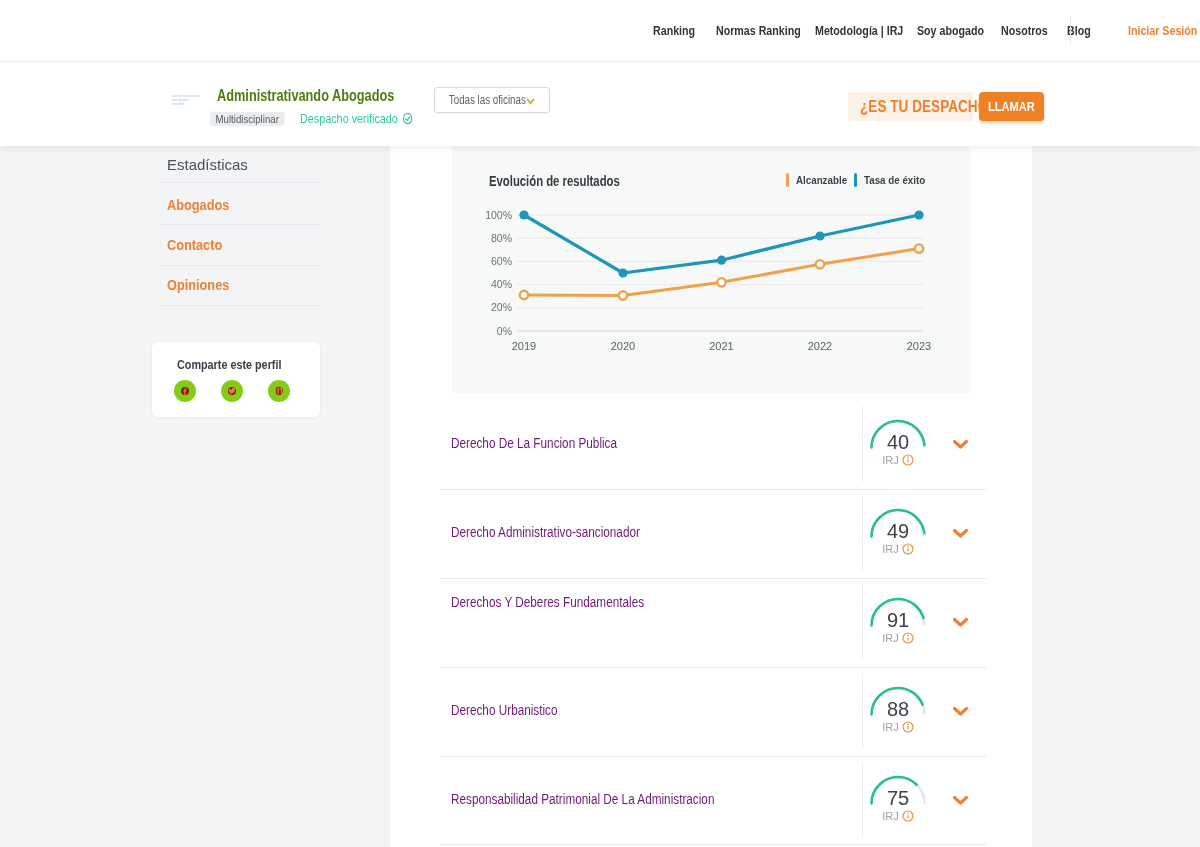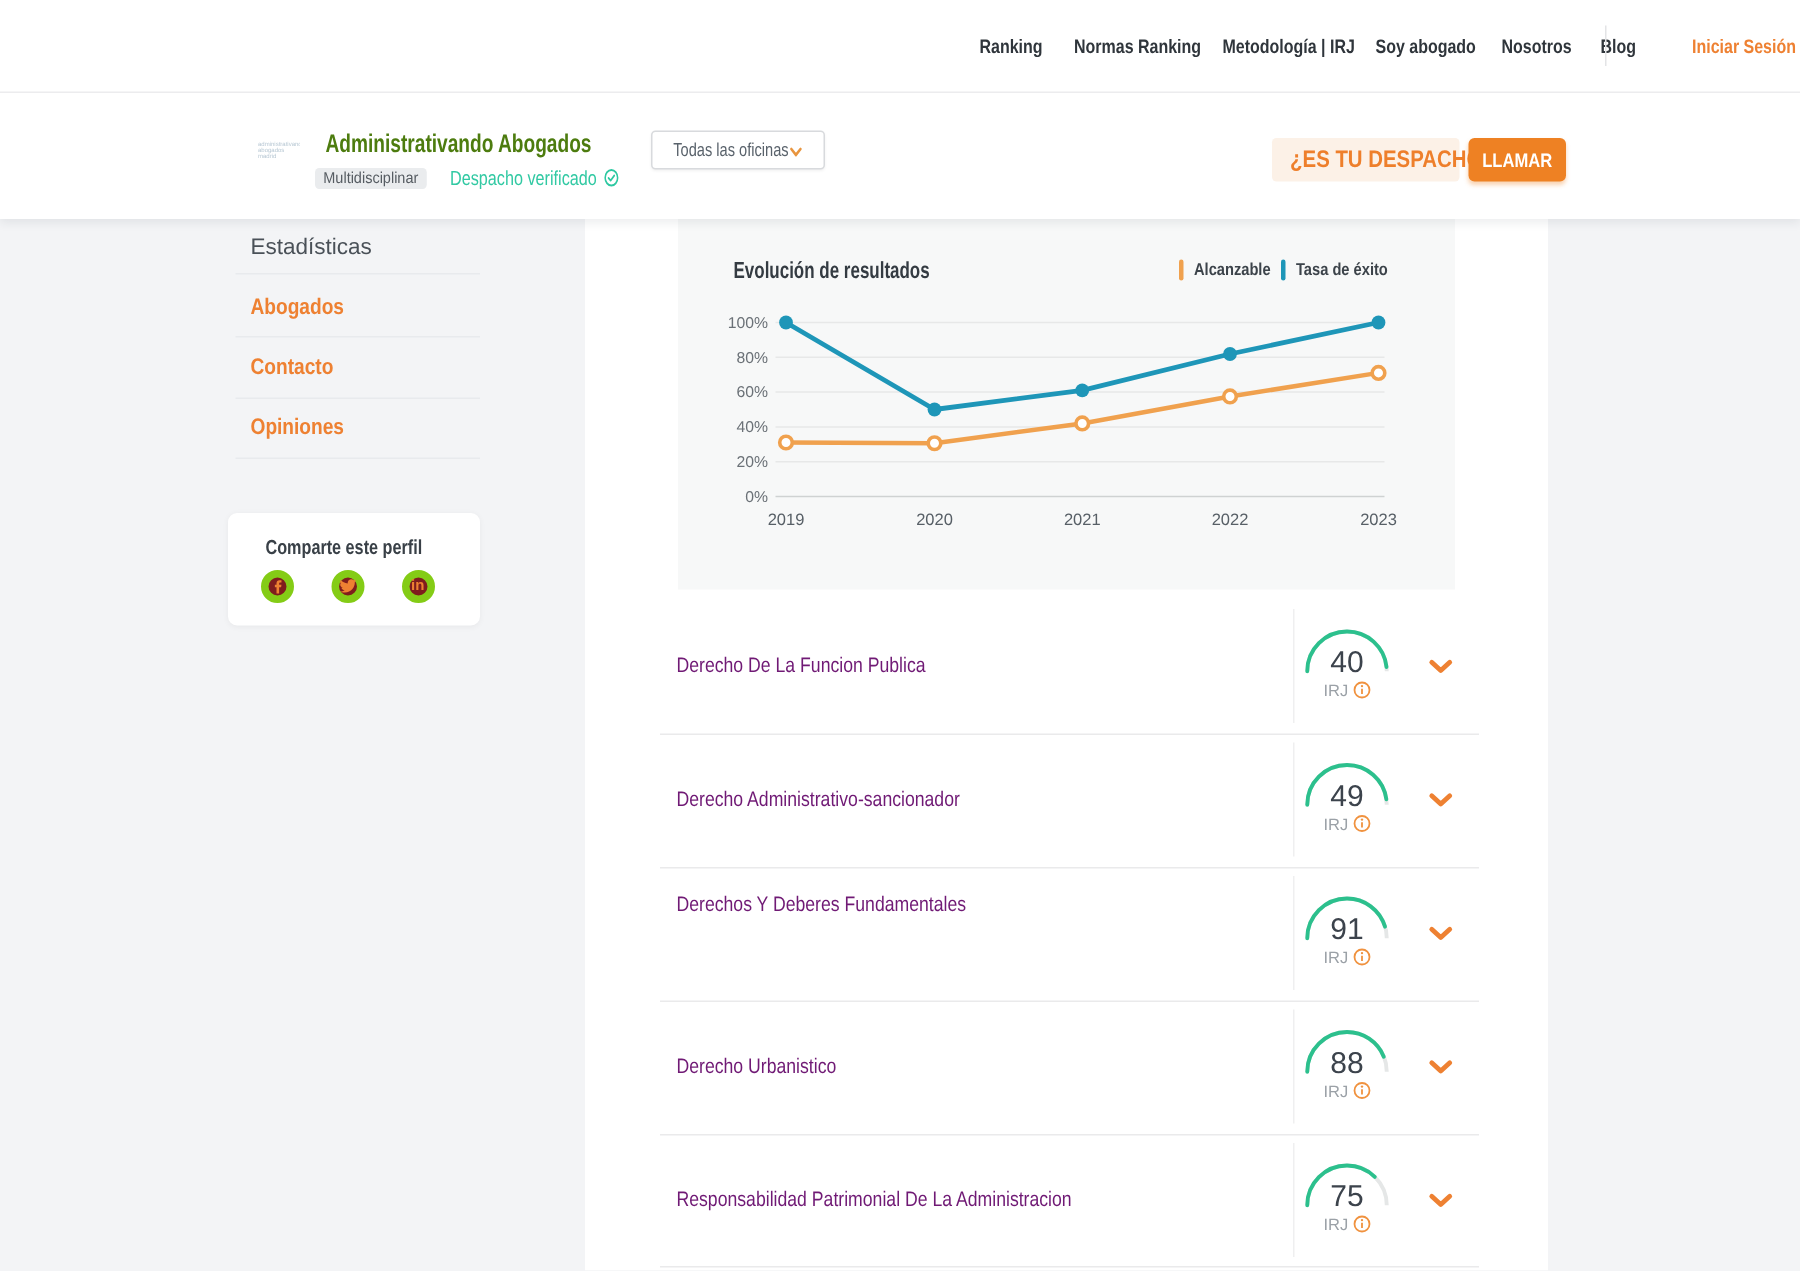--- a/index.html
+++ b/index.html
@@ -59,21 +59,21 @@
 
   
   .side { position:absolute; left:167px; font-size:15px; }
   .side.first { color:#4a5158; font-weight:400; }
   .side.or { color:#ee8132; font-weight:700; }
   .side .sqz { transform:scaleX(.85); } .side.first .sqz { transform:none; }
   .sidesep { position:absolute; left:157px; width:163px; height:1px; background:#e8eaed; }
   #sharecard { position:absolute; left:152px; top:342px; width:168px; height:75px; background:#fff; border-radius:6px; box-shadow:0 1px 4px rgba(0,0,0,.05); }
   #sharetitle { position:absolute; left:25px; top:15px; font-size:13.5px; font-weight:700; color:#394047; }
   #sharetitle .sqz { transform:scaleX(.8); }
-  .scirc { position:absolute; top:38px; width:22px; height:22px; border:5px solid #84cc16; border-radius:50%; background:#7f1d1d; display:flex; align-items:center; justify-content:center; }
+  .scirc { position:absolute; top:38px; width:22px; height:22px; border:7px solid #84cc16; border-radius:50%; background:#7f1d1d; display:flex; align-items:center; justify-content:center; }
 </style>
 </head>
 <body>
 
 <div id="topbar">
   <div class="nav abs" style="left:617px"><span class="sqz">Ranking</span></div>
   <div class="nav abs" style="left:680px"><span class="sqz">Normas Ranking</span></div>
   <div class="nav abs" style="left:779px"><span class="sqz">Metodología | IRJ</span></div>
   <div class="nav abs" style="left:881px"><span class="sqz">Soy abogado</span></div>
   <div class="nav abs" style="left:965px"><span class="sqz">Nosotros</span></div>

